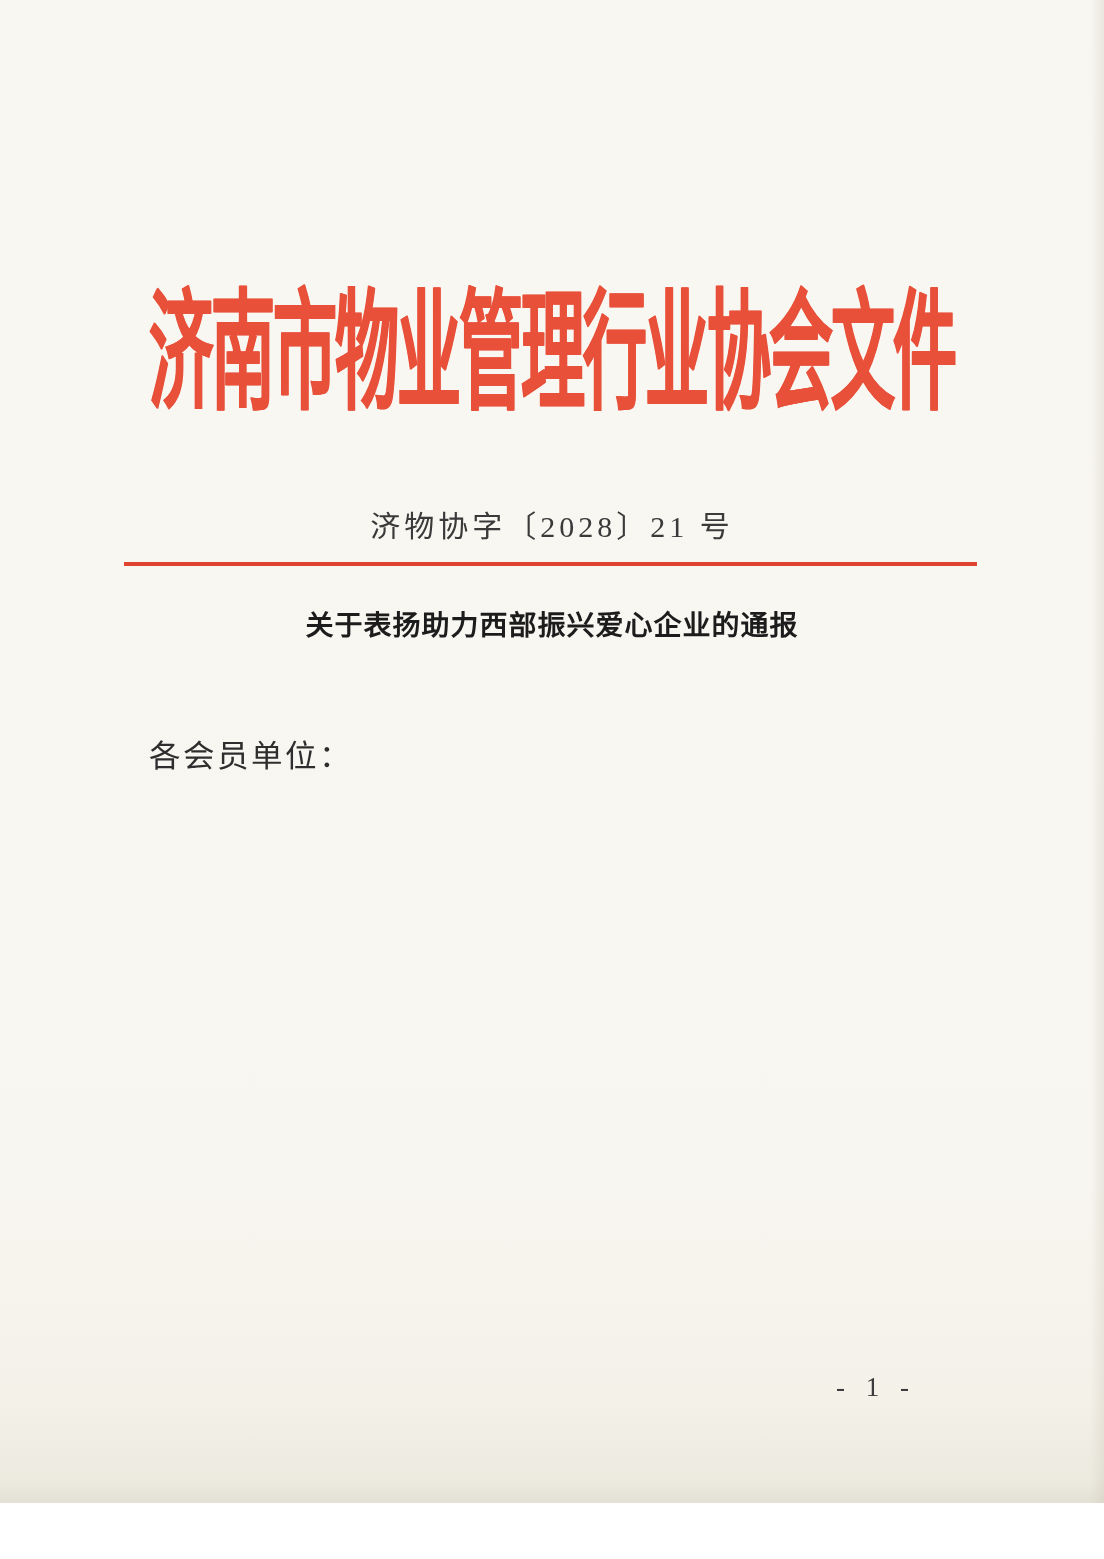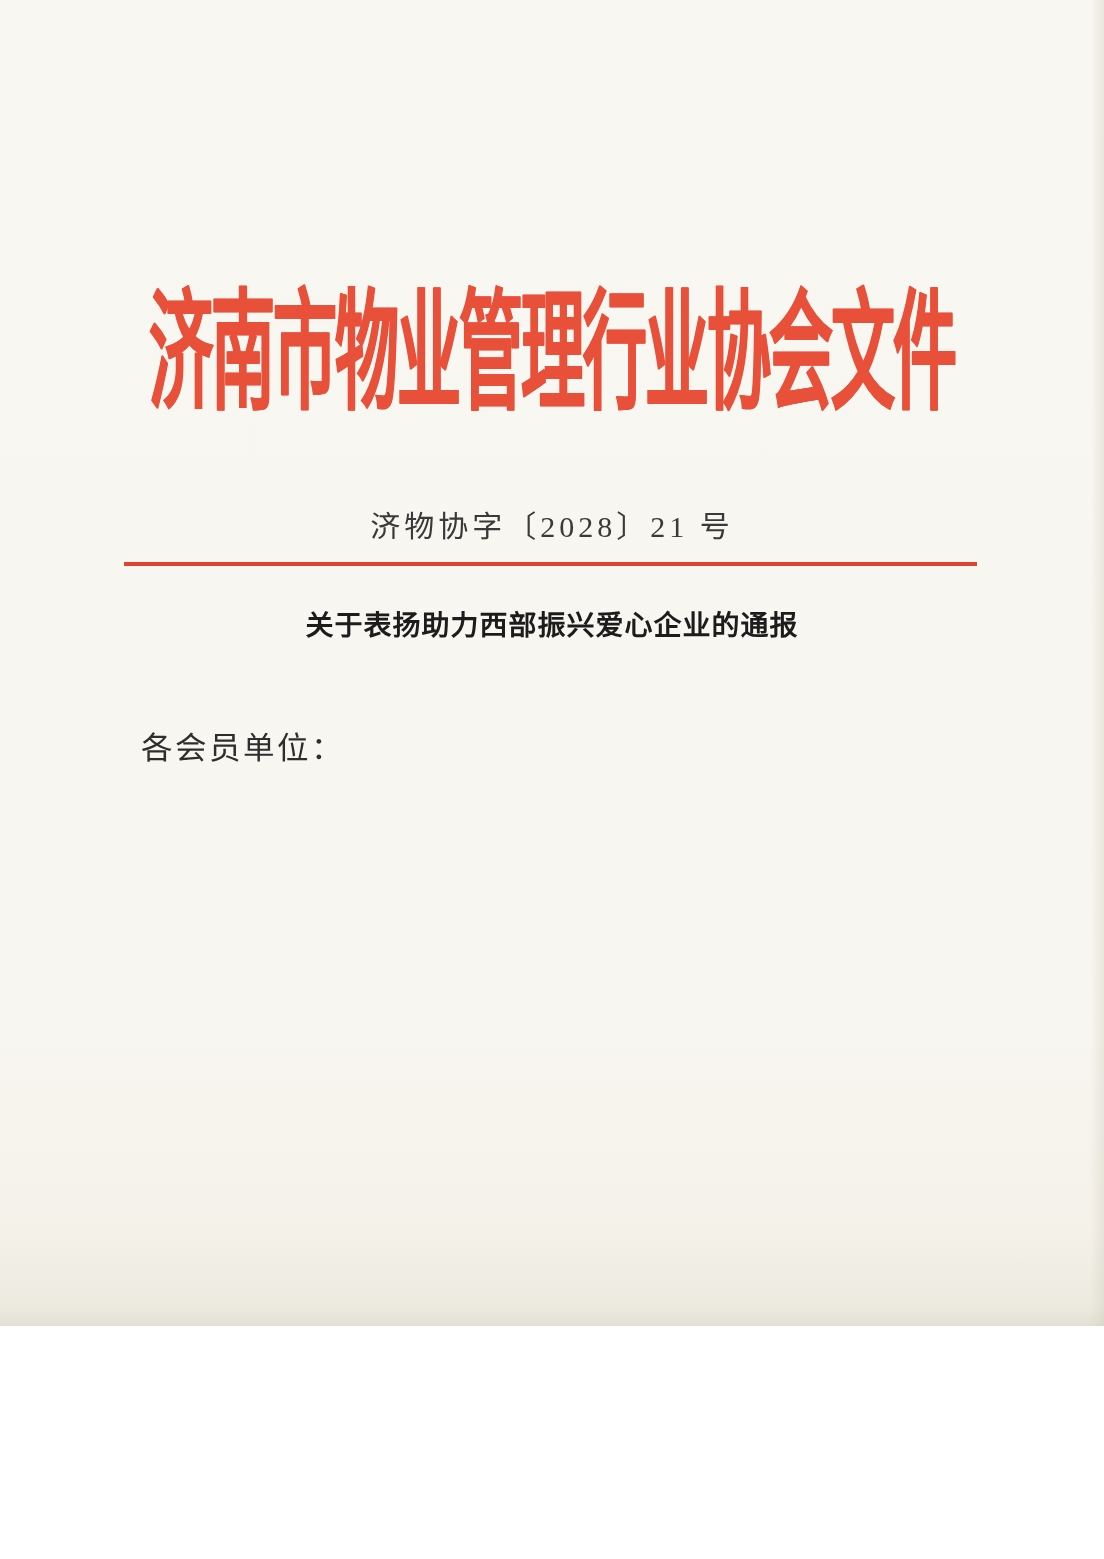--- a/index.html
+++ b/index.html
@@ -3,21 +3,21 @@
 <meta charset="utf-8">
 <style>
   html, body {
     margin: 0;
     padding: 0;
     background: #ffffff;
   }
   .page {
     position: relative;
     width: 1104px;
-    height: 1326px;
+    height: 1503px;
     margin: 0 auto;
     background:
       linear-gradient(180deg,
         #f9f7f2 0%,
         #f8f6f0 78%,
         #f4f1e9 93%,
         #eceadf 98.6%,
         #e3e0d4 100%),
       #f8f6f0;
     overflow: hidden;
@@ -89,21 +89,21 @@
     top: 713px;
     left: 133px;
     width: 843px;
     font-size: 31.5px;
     line-height: 55px;
     letter-spacing: 2.5px;
     color: #2e2e2e;
     text-align: justify;
   }
   .body-text p {
-    margin: 8px;
+    margin: 16px;
     padding: 0;
   }
   .body-text p.para {
     text-indent: 2.15em;
   }
 
   .page-number {
     position: absolute;
     top: 1372px;
     right: 188px;

